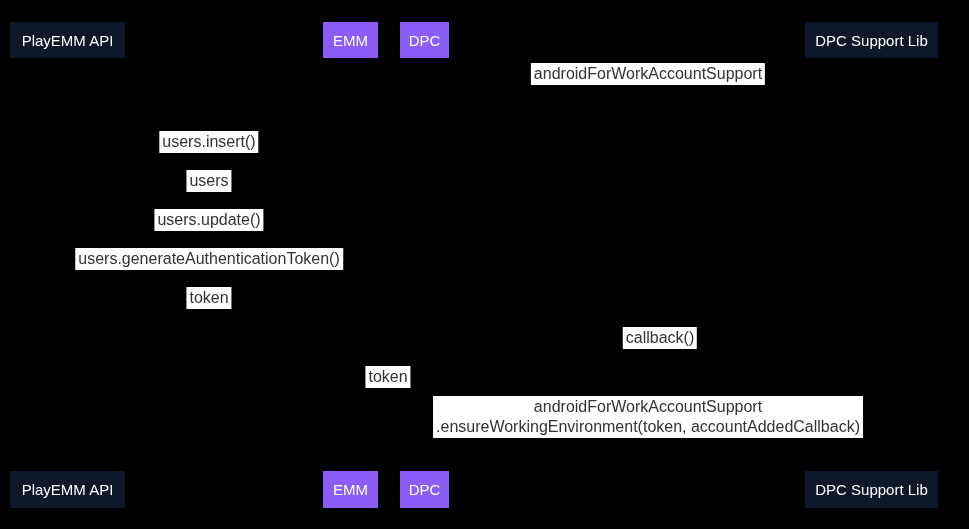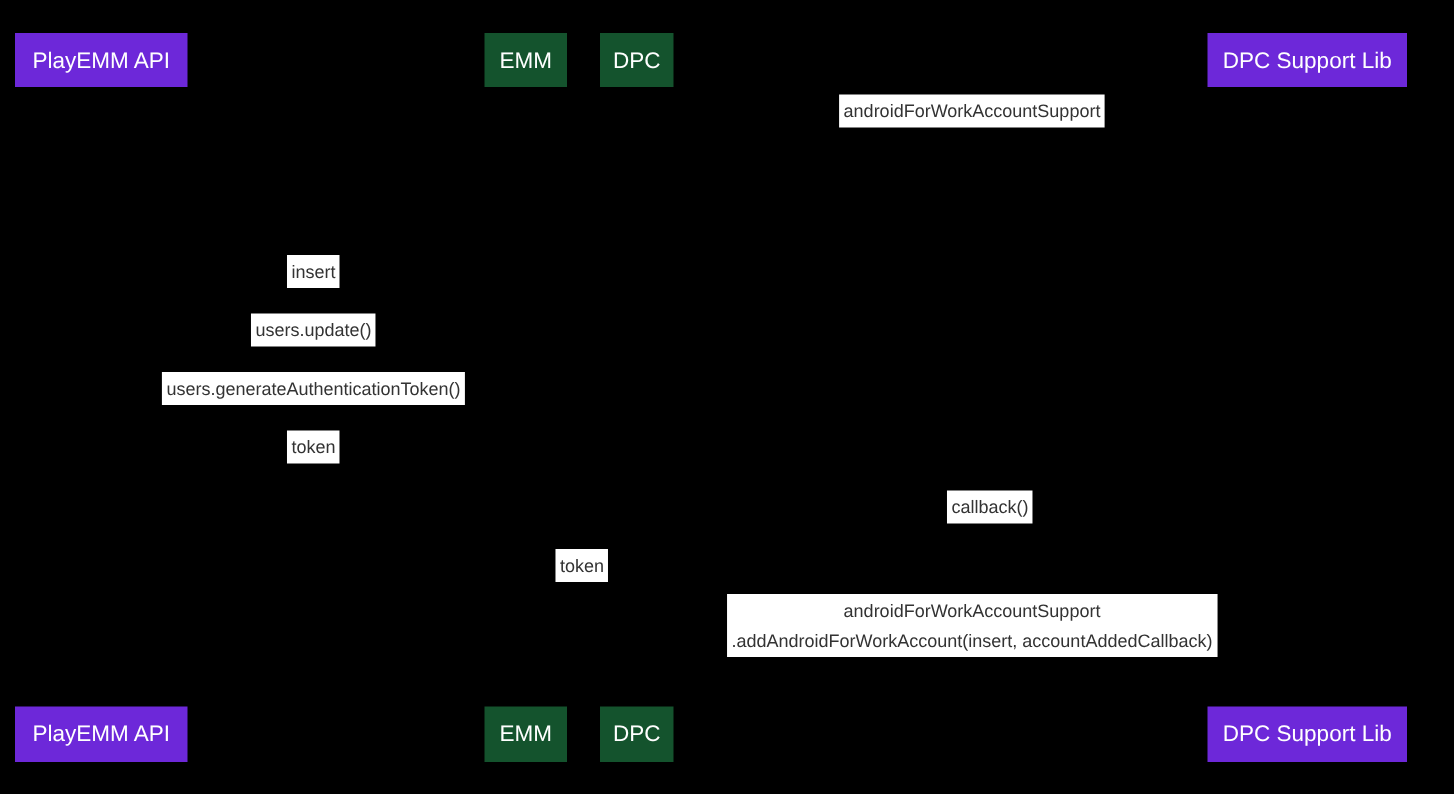--- a/index.html
+++ b/index.html
@@ -18,41 +18,41 @@
   .actor {
     position: absolute;
     height: 36px;
     display: flex;
     align-items: center;
     justify-content: center;
     color: #ffffff;
     font-size: 15px;
     white-space: nowrap;
   }
-  .actor.green { background: #6d28d9; }
-  .actor.blue  { background: #14532d; }
+  .actor.green { background: #0f172a; }
+  .actor.blue  { background: #8b5cf6; }
 
   
   .playemm.top  { left: 10px;  top: 22px; width: 115px; }
   .emm.top      { left: 323px; top: 22px; width: 55px;  }
   .dpc.top      { left: 400px; top: 22px; width: 49px;  }
   .dpclib.top   { left: 805px; top: 22px; width: 133px; }
 
   
   .playemm.bottom { left: 10px;  top: 471px; width: 115px; height: 37px; }
   .emm.bottom     { left: 323px; top: 471px; width: 55px;  height: 37px; }
   .dpc.bottom     { left: 400px; top: 471px; width: 49px;  height: 37px; }
   .dpclib.bottom  { left: 805px; top: 471px; width: 133px; height: 37px; }
 
   .msg {
     position: absolute;
     transform: translateX(-50%);
     background: #ffffff;
     color: #333333;
-    font-size: 12px;
+    font-size: 16px;
     line-height: 20px;
     padding: 1px 3px;
     white-space: nowrap;
     text-align: center;
   }
   .msg .line { display: block; }
 
   .msg-ensure   { left: 648px; top: 63px;  }
   .msg-insert   { left: 209px; top: 131px; }
   .msg-userid   { left: 209px; top: 170px; }
@@ -78,36 +78,37 @@
     <span>DPC</span>
   </div>
   <div class="actor green dpclib top">
     <span>DPC Support Lib</span>
   </div>
 
   <div class="msg msg-ensure">
     <span class="line">androidForWorkAccountSupport</span>
   </div>
 
+  <div class="msg msg-insert">users.insert()</div>
 
-  <div class="msg msg-userid">insert</div>
+  <div class="msg msg-userid">users</div>
 
   <div class="msg msg-update">users.update()</div>
 
   <div class="msg msg-gentoken">users.generateAuthenticationToken()</div>
 
   <div class="msg msg-token1">token</div>
 
   <div class="msg msg-callback">callback()</div>
 
   <div class="msg msg-token2">token</div>
 
   <div class="msg msg-addacct">
     <span class="line">androidForWorkAccountSupport</span>
-    <span class="line">.addAndroidForWorkAccount(insert, accountAddedCallback)</span>
+    <span class="line">.ensureWorkingEnvironment(token, accountAddedCallback)</span>
   </div>
 
   <div class="actor green playemm bottom">
     <span>PlayEMM API</span>
   </div>
   <div class="actor blue emm bottom">
     <span>EMM</span>
   </div>
   <div class="actor blue dpc bottom">
     <span>DPC</span>

